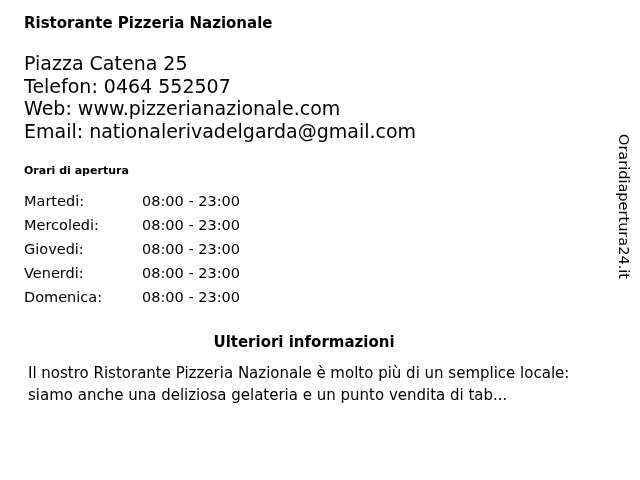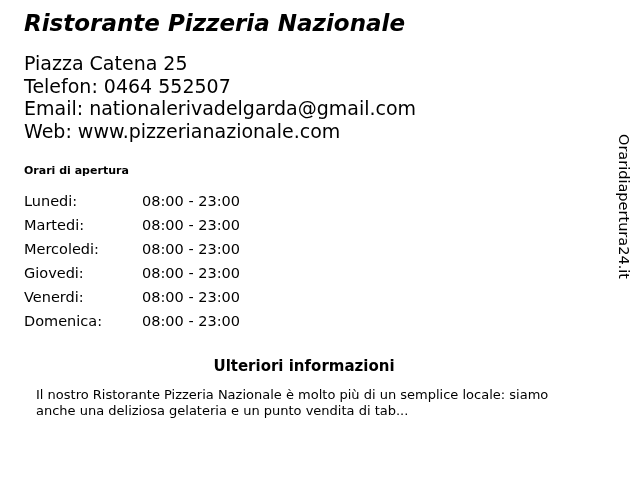--- a/index.html
+++ b/index.html
@@ -22,26 +22,25 @@
     width: 640px;
     height: 480px;
   }
   .content {
     position: absolute;
     left: 24px;
     top: 10px;
     width: 560px;
   }
   .title {
-    font-size: 23px;
+    font-size: 15px;
     font-weight: bold;
     letter-spacing: 0px;
     margin: 0 0 16px 0;
     line-height: 26px;
-    font-style: italic;
   }
   .addr-line {
     font-size: 19px;
     line-height: 22.5px;
     white-space: pre;
   }
   .section-title {
     font-size: 11px;
     font-weight: bold;
     margin-top: 22px;
@@ -64,24 +63,24 @@
     width: 150px;
   }
   .info-title {
     font-size: 15px;
     font-weight: bold;
     margin-top: 24px;
     margin-bottom: 11px;
     text-align: center;
   }
   .info-text {
-    font-size: 13px;
-    line-height: 16px;
+    font-size: 15px;
+    line-height: 22px;
     width: 548px;
-    margin: 12px;
+    margin: 4px;
   }
   .sidebar-label {
     position: absolute;
     right: 8px;
     top: 134px;
     font-size: 14.5px;
     color: #000000;
     writing-mode: vertical-rl;
     text-orientation: mixed;
     white-space: nowrap;
@@ -93,32 +92,28 @@
 
 <div class="page">
 
   <div class="content">
 
     <h1 class="title">Ristorante Pizzeria Nazionale</h1>
 
     <div class="addr-block">
       <div class="addr-line">Piazza Catena 25</div>
       <div class="addr-line">Telefon: 0464 552507</div>
+      <div class="addr-line">Web: www.pizzerianazionale.com</div>
       <div class="addr-line">Email: nationalerivadelgarda@gmail.com</div>
-      <div class="addr-line">Web: www.pizzerianazionale.com</div>
     </div>
 
     <div class="section-title">Orari di apertura</div>
 
     <table class="hours">
       <tbody>
-        <tr>
-          <td class="day">Lunedi:</td>
-          <td class="time">08:00 - 23:00</td>
-        </tr>
         <tr>
           <td class="day">Martedi:</td>
           <td class="time">08:00 - 23:00</td>
         </tr>
         <tr>
           <td class="day">Mercoledi:</td>
           <td class="time">08:00 - 23:00</td>
         </tr>
         <tr>
           <td class="day">Giovedi:</td>

